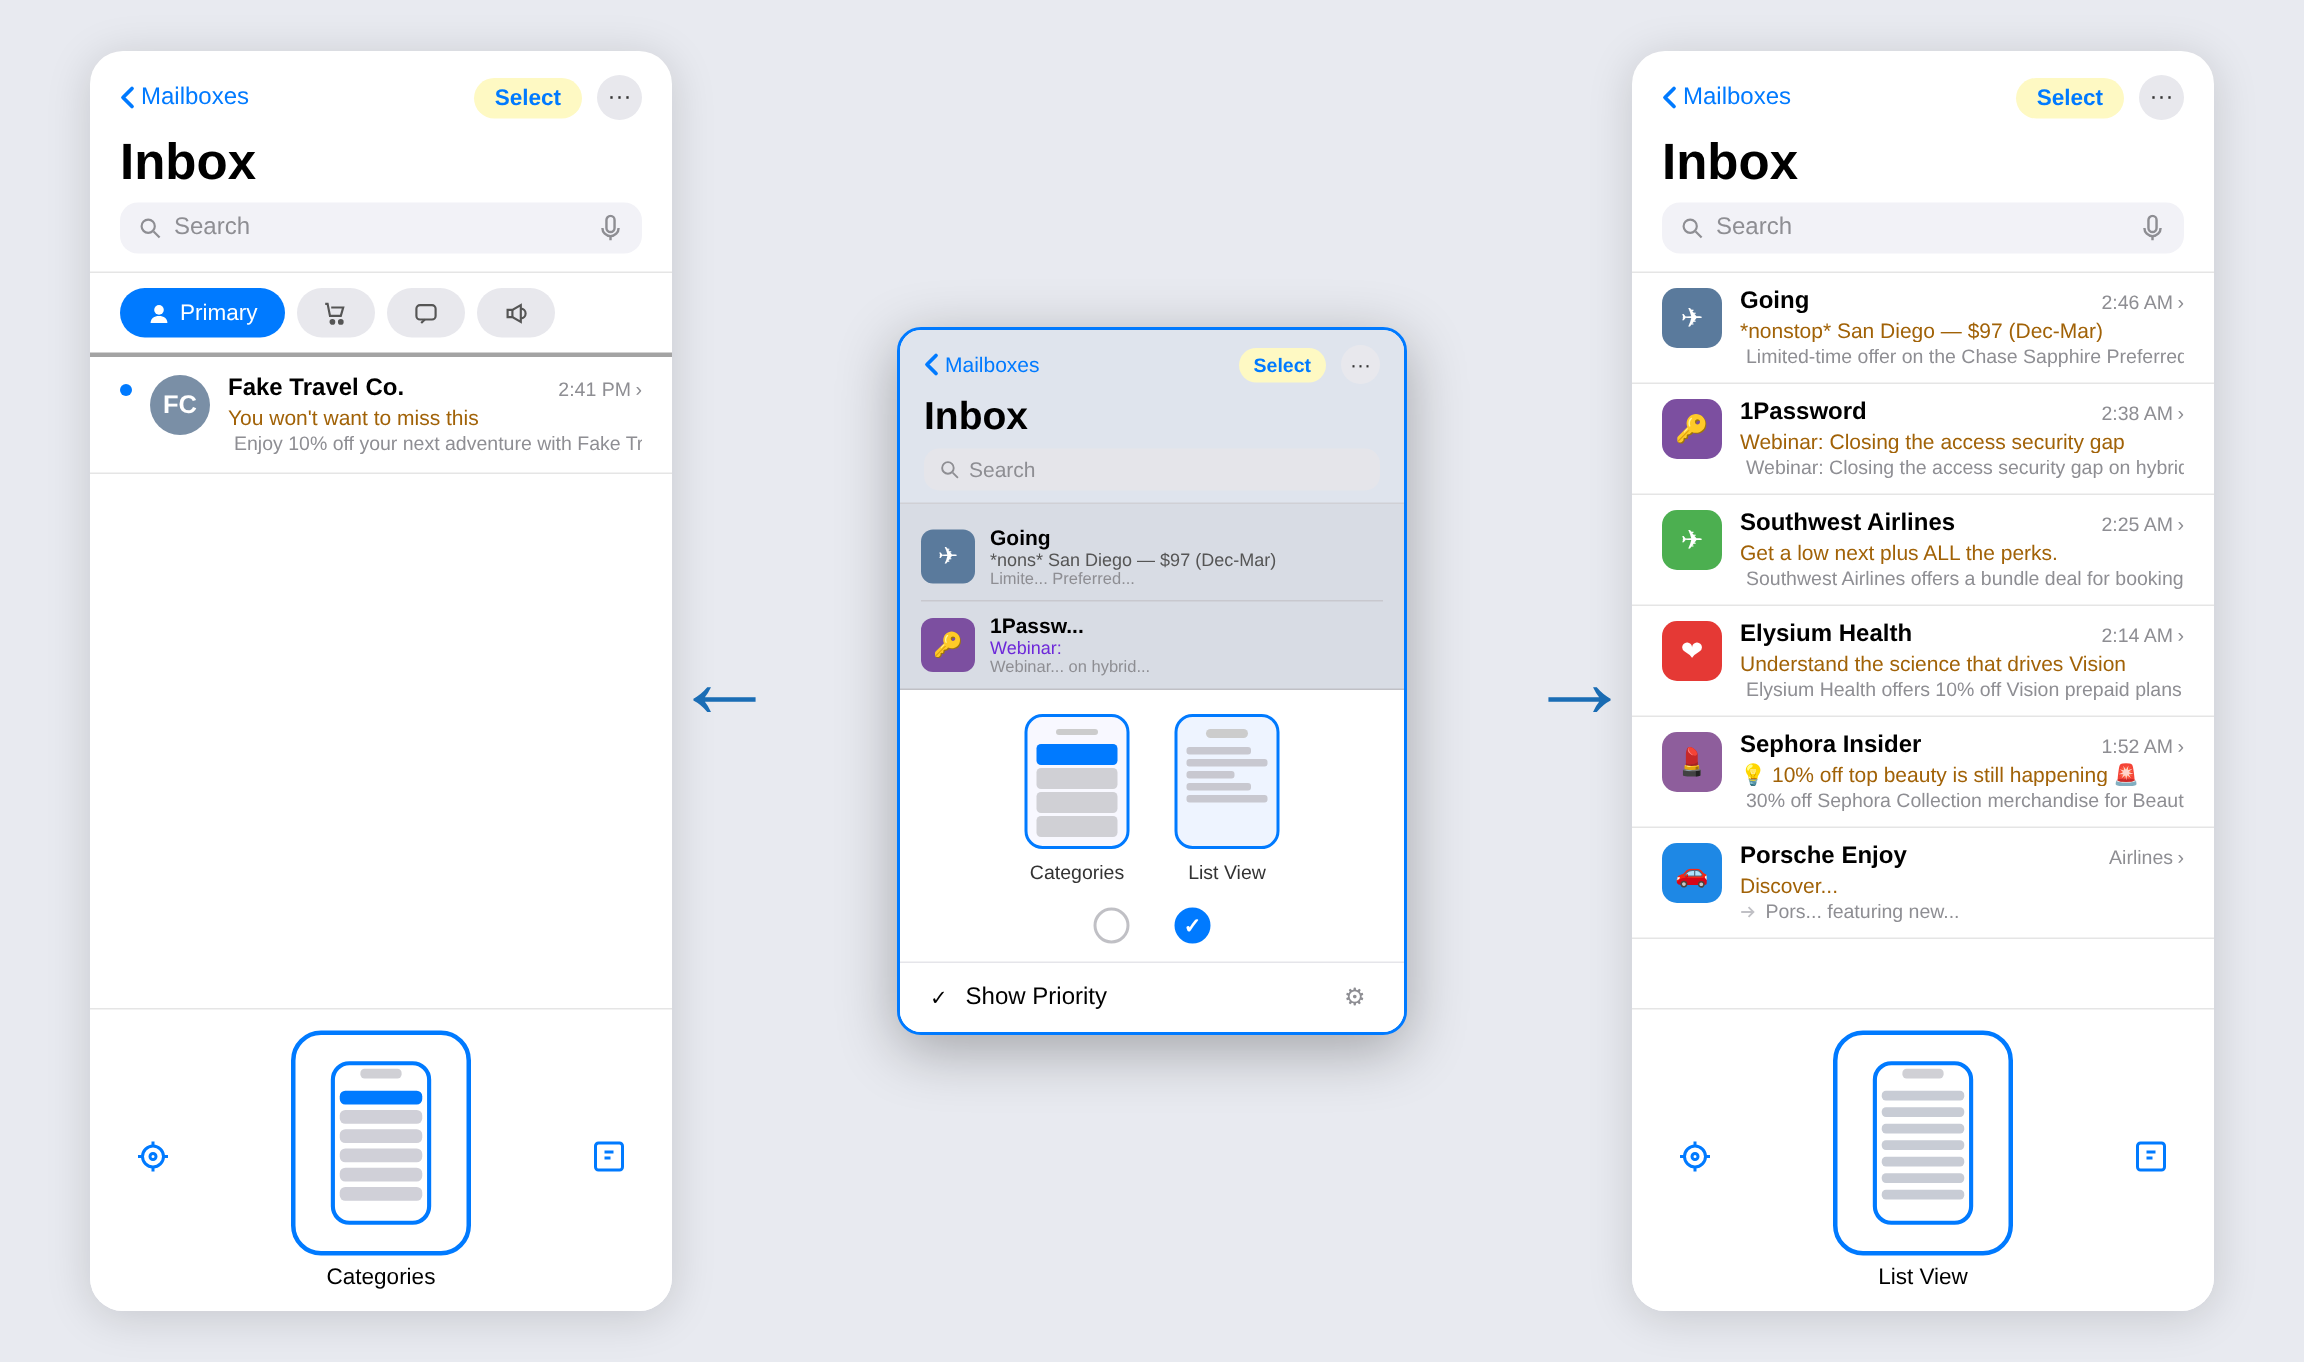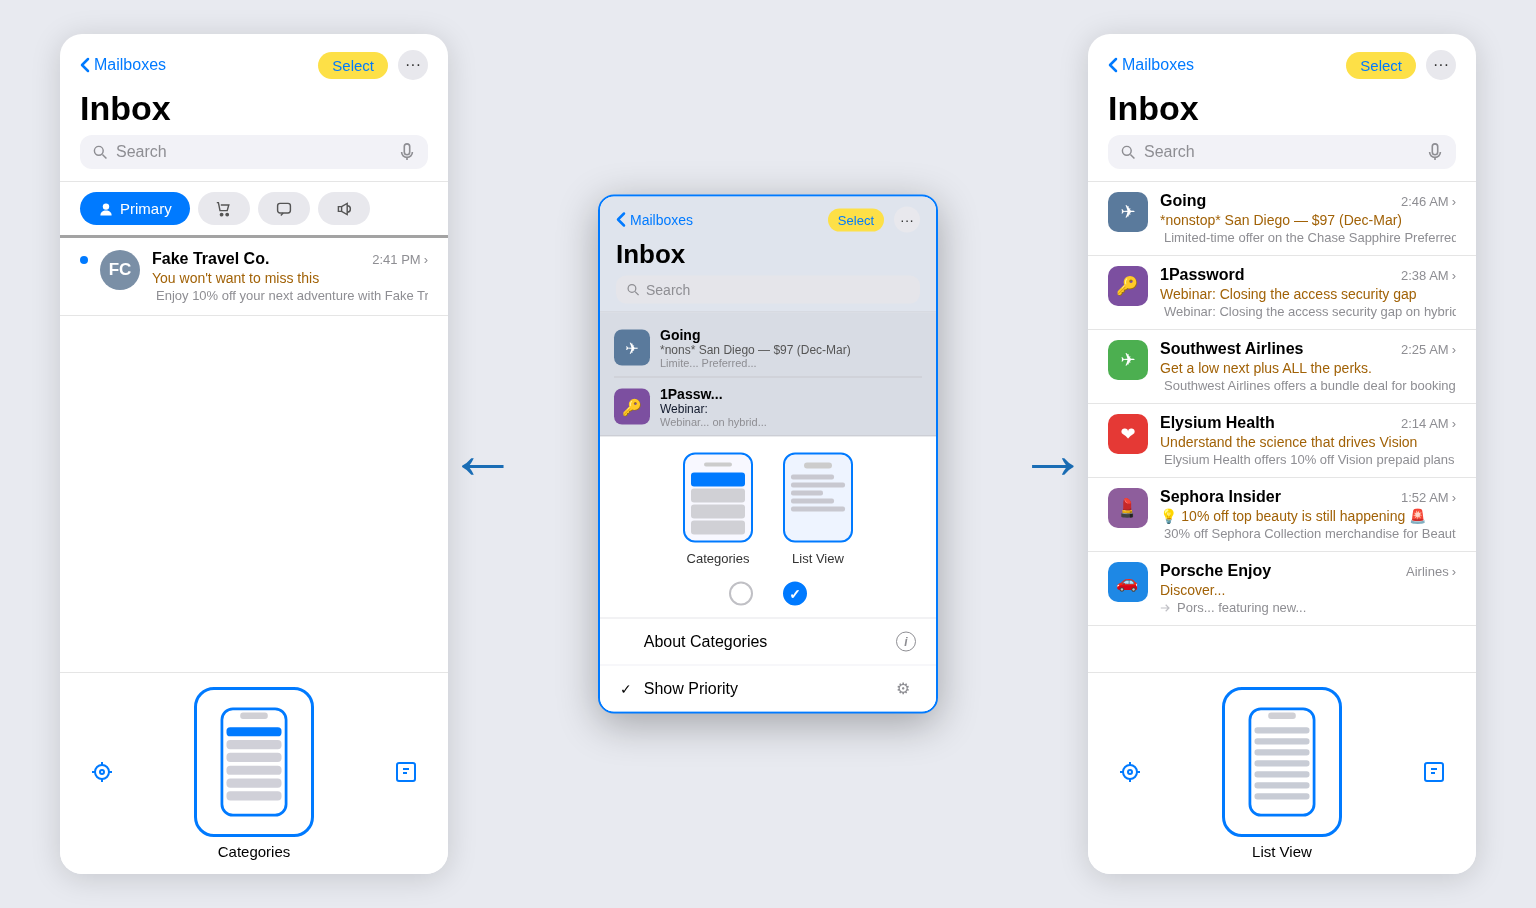--- a/index.html
+++ b/index.html
@@ -65,28 +65,28 @@
       height: 16px;
     }
 
     .nav-actions {
       display: flex;
       align-items: center;
       gap: 10px;
     }
 
     .btn-select {
-      background: #fde047;
+      background: #fef9c3;
       border: none;
       border-radius: 14px;
       padding: 5px 14px;
       font-size: 15px;
       color: #007AFF;
       cursor: pointer;
-      font-weight: 400;
+      font-weight: 700;
     }
 
     .btn-dots {
       background: #e8e8ed;
       border: none;
       border-radius: 50%;
       width: 30px;
       height: 30px;
       display: flex;
       align-items: center;
@@ -717,21 +717,21 @@
               <span>Limite... Preferred...</span>
             </div>
           </div>
         </div>
         <div style="display:flex;align-items:center;gap:10px;padding:8px 0;">
           <div class="email-icon icon-1password" style="width:36px;height:36px;border-radius:8px;">
               <span style="font-size:16px;color:white;">🔑</span>
             </div>
           <div style="flex:1;min-width:0;">
             <div style="font-size:14px;font-weight:600;color:#000;">1Passw...</div>
-            <div style="font-size:12px;color:#0f172a;">Webinar:</div>
+            <div style="font-size:12px;color:#6d28d9;">Webinar:</div>
             <div style="font-size:11px;color:#8e8e93;">Webinar... on hybrid...</div>
           </div>
         </div>
       </div>
 
       <div class="modal-body">
         <div class="view-options">
 
           <div class="view-option">
             <div class="view-phone">
@@ -762,27 +762,20 @@
         </div>
 
         <div class="radio-row">
           <div class="radio-circle"></div>
           <div class="radio-circle checked"></div>
         </div>
 
         <div class="modal-menu-items">
           <div class="menu-item">
             <div class="menu-item-left">
-              <span class="menu-item-check checkmark-hidden">✓</span>
-              <span>About Categories</span>
-            </div>
-            <div class="info-circle">i</div>
-          </div>
-          <div class="menu-item">
-            <div class="menu-item-left">
               <span class="menu-item-check checkmark-visible">✓</span>
               <span>Show Priority</span>
             </div>
             <div class="gear-icon">⚙</div>
           </div>
         </div>
       </div>
     </div>
   </div>
 

